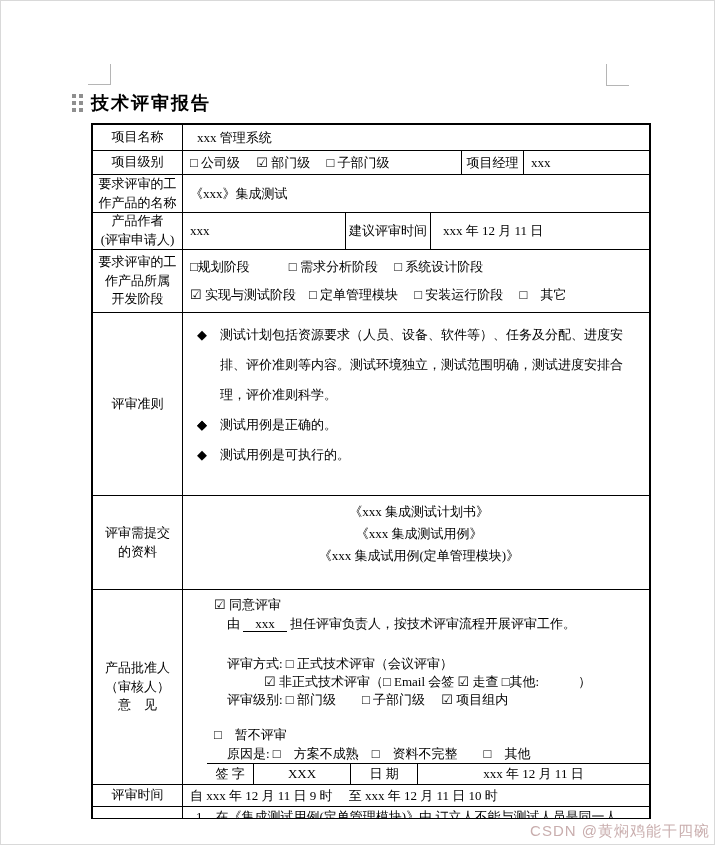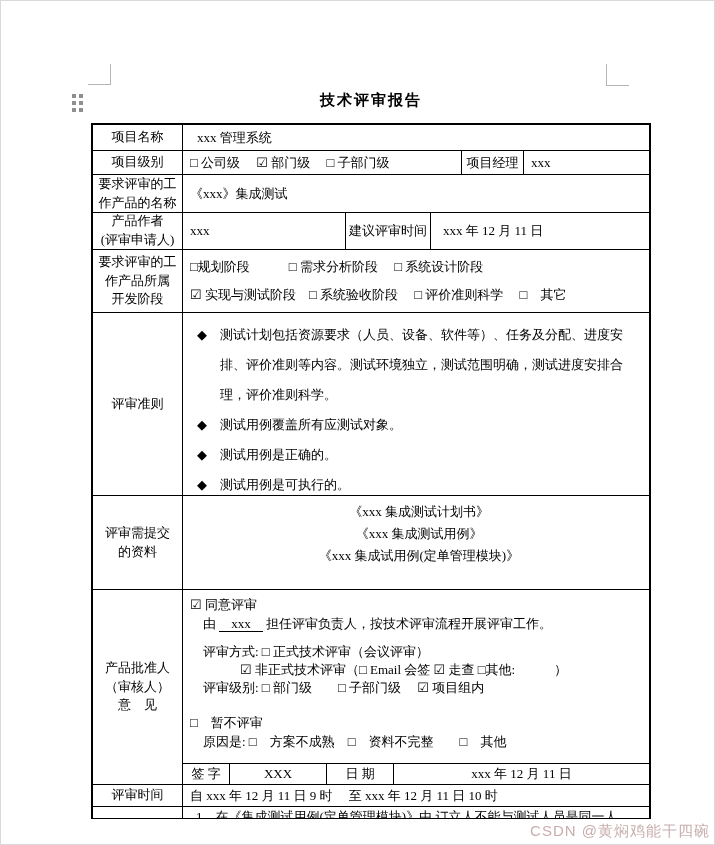--- a/index.html
+++ b/index.html
@@ -13,21 +13,21 @@
   
   .mark-tl { position:absolute; left:87px; top:63px; width:23px; height:21px;
     border-right:1px solid #b5b5b5; border-bottom:1px solid #b5b5b5; }
   .mark-tr { position:absolute; left:605px; top:63px; width:23px; height:22px;
     border-left:1px solid #b5b5b5; border-bottom:1px solid #b5b5b5; }
   
   .drag-handle { position:absolute; left:71px; top:93px;
     display:grid; grid-template-columns:repeat(2,4px); grid-auto-rows:4px; gap:3px; cursor:move; }
   .drag-handle i { background:#8f8f8f; width:4px; height:4px; display:block; }
   .doc-title { position:absolute; left:90px; top:90px; width:560px;
-    text-align:center; font-size:15px; font-weight:bold; letter-spacing:2px; }
+    text-align:left; font-size:18px; font-weight:bold; letter-spacing:2px; }
   
   .doc-table { position:absolute; left:90px; top:122px; width:560px;
     border:2px solid #000; border-bottom:none; background:#fff; }
   .row { display:flex; border-bottom:1px solid #000; align-items:stretch; }
   .cell { display:flex; align-items:center; }
   .cell + .cell { border-left:1px solid #000; }
   .label-cell { flex:0 0 89px; justify-content:center; text-align:center;
     white-space:pre-line; line-height:1.45; }
   .val { padding-left:7px; white-space:pre; }
   .grow { flex:1 1 auto; }
@@ -40,26 +40,26 @@
   .phase-cell div { line-height:28px; padding-left:7px; white-space:pre; }
   
   .criteria-cell { align-items:flex-start; }
   .criteria-cell ul { list-style:none; padding:7px 10px 0 0; width:100%; }
   .criteria-cell li { position:relative; padding-left:37px; line-height:30px; }
   .criteria-cell li .dmd { position:absolute; left:14px; top:0; }
   
   .materials-cell { flex-direction:column; align-items:center; justify-content:flex-start; padding-top:5px; }
   .materials-cell div { line-height:22px; padding-left:6px; white-space:pre; }
   
-  .approval-right { flex:1 1 auto; display:flex; flex-direction:column; border-left:1px solid #000; }
+  .approval-right { flex:1 1 auto; display:flex; flex-direction:column; border-left:1px solid #000;padding-left:24px; }
   .approval-content { height:174px; border-bottom:1px solid #000; padding-top:5px; }
   .approval-content p { line-height:19px; white-space:pre; }
   .p-agree { padding-left:7px; }
   .p-leader { padding-left:20px; }
-  .p-method { padding-left:20px; line-height:18px !important; margin-top:10px; }
+  .p-method { padding-left:20px; line-height:18px !important; margin-top:22px; }
   .p-method2 { padding-left:57px; line-height:18px !important; }
   .p-level { padding-left:20px; line-height:18px !important; }
   .p-defer { padding-left:7px; margin-top:16px; }
   .p-reason { padding-left:20px; }
   .uline { border-bottom:1px solid #000; padding:0 12px; }
   .sign-row { display:flex; flex:1 1 auto; }
   .sign-row .cell:first-child { border-left:none; }
   .w46{flex:0 0 46px} .w97{flex:0 0 97px} .w67{flex:0 0 67px}
   .w163{flex:0 0 163px} .w85{flex:0 0 85px} .w62{flex:0 0 62px} .w126{flex:0 0 126px}
   
@@ -117,35 +117,34 @@
       <div class="cell w85 center">建议评审时间</div>
       <div class="cell grow val" style="padding-left:12px">xxx 年 12 月 11 日</div>
     </div>
 
     <div class="row h63">
       <div class="cell label-cell">要求评审的工
 作产品所属
 开发阶段</div>
       <div class="cell grow phase-cell">
         <div>□规划阶段　　　□ 需求分析阶段　 □ 系统设计阶段</div>
-        <div>☑ 实现与测试阶段　□ 系统验收阶段　 □ 评价准则科学　 □　其它</div>
+        <div>☑ 实现与测试阶段　□ 定单管理模块　 □ 安装运行阶段　 □　其它</div>
       </div>
     </div>
 
     <div class="row h183">
       <div class="cell label-cell">评审准则</div>
       <div class="cell grow criteria-cell">
         <ul>
           <li>
             <span class="dmd">◆</span>
             <span>测试计划包括资源要求（人员、设备、软件等）、任务及分配、进度安排、评价准则等内容。测试环境独立，测试范围明确，测试进度安排合理，评价准则科学。</span>
           </li>
           <li>
             <span class="dmd">◆</span>
-            <span>测试用例覆盖所有应测试对象。</span>
           </li>
           <li>
             <span class="dmd">◆</span>
             <span>测试用例是正确的。</span>
           </li>
           <li>
             <span class="dmd">◆</span>
             <span>测试用例是可执行的。</span>
           </li>
         </ul>

